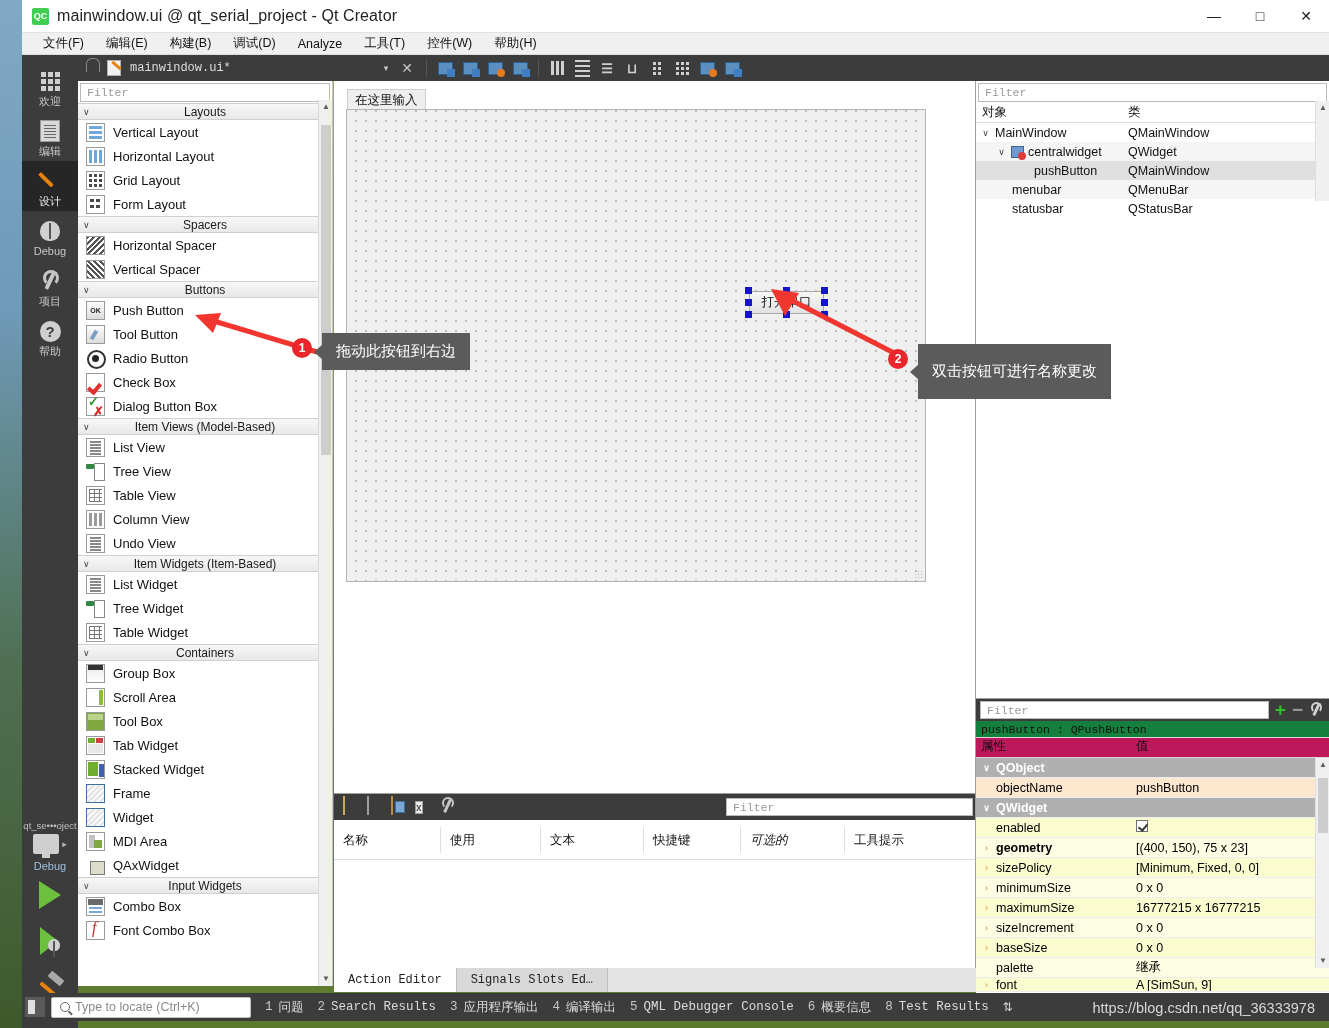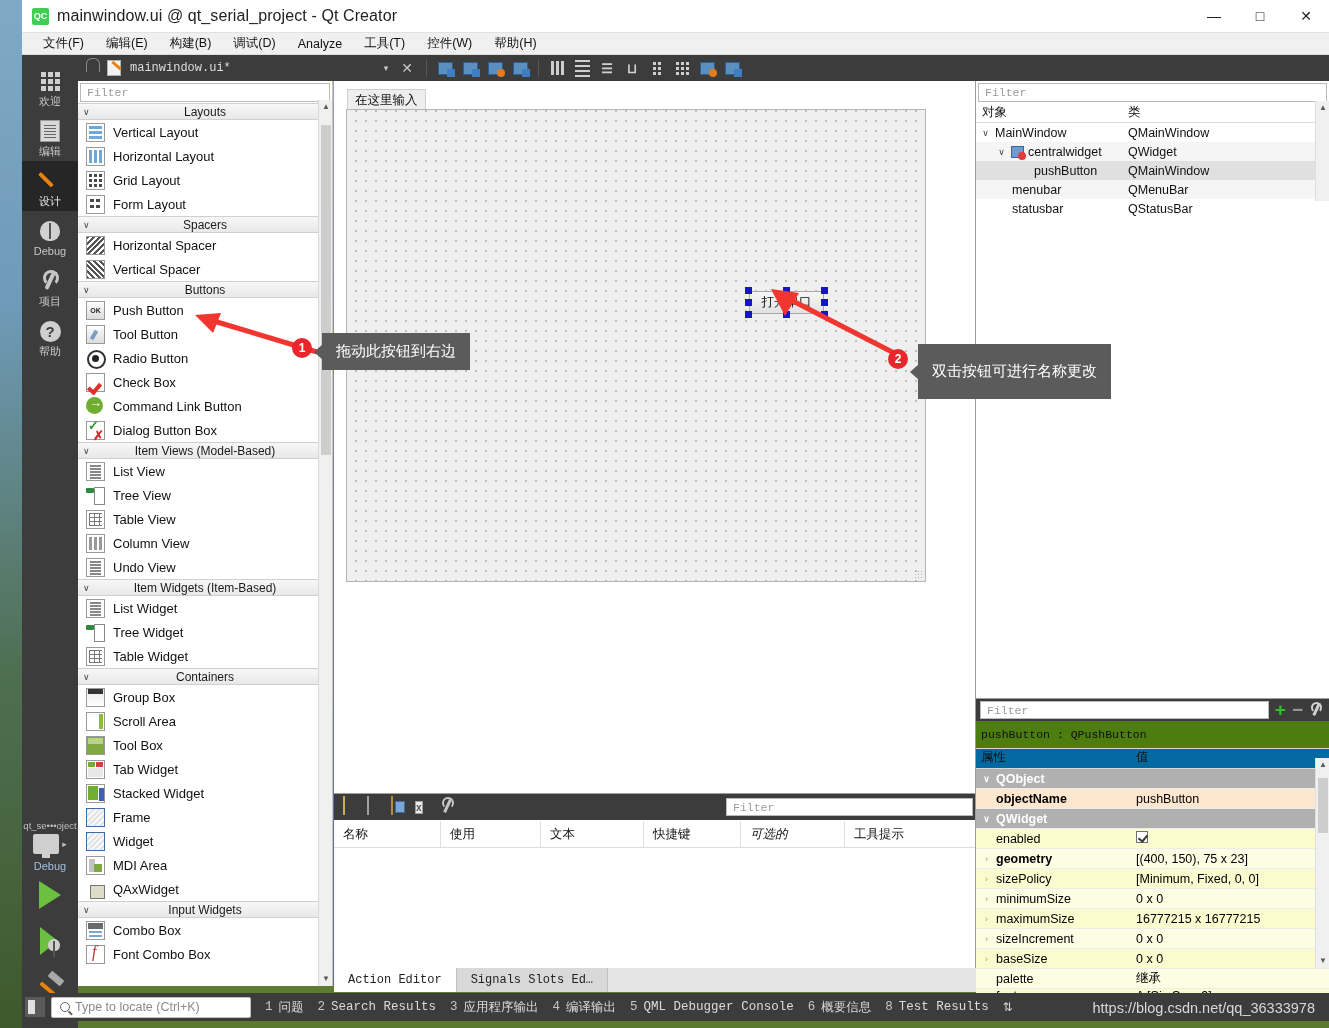--- a/index.html
+++ b/index.html
@@ -288,21 +288,21 @@
     font-size:10px;color:#555;text-align:center;line-height:15px;font-weight:bold;}
   .ae-cfg { width:18px;height:18px;position:relative;}
   .ae-cfg::before{content:"";position:absolute;left:7px;top:2px;width:3px;height:14px;background:#c6c6c6;transform:rotate(25deg);}
   .ae-cfg::after{content:"";position:absolute;left:3px;top:0;width:8px;height:8px;border:2px solid #c6c6c6;border-radius:50%;border-bottom-color:transparent;}
   .ae-filter {
     margin-left:auto; width:247px; height:18px; background:#ffffff; border:1px solid #b9b9b9;
     display:flex; align-items:center; padding-left:6px;
     font-family:"Liberation Mono", monospace; font-size:11.5px; color:#9a9a9a; margin-right:2px;
   }
   .action-header {
-    height:28px; display:flex; align-items:center; border-bottom:1px solid #dddddd;
+    height:40px; display:flex; align-items:center; border-bottom:1px solid #dddddd;
     background:#fff;
   }
   .ah-cell { font-size:12.5px; color:#111; padding-left:9px; border-right:1px solid #e0e0e0; height:26px; line-height:26px;}
 
   
   .action-tabs {
     position:absolute; left:334px; top:968px; width:642px; height:24px;
     background:#e4e4e4; display:flex; align-items:flex-end;
   }
   .atab {
@@ -337,25 +337,25 @@
     flex:1; height:18px; background:#fff; border:1px solid #b9b9b9;
     display:flex; align-items:center; padding-left:6px;
     font-family:"Liberation Mono", monospace; font-size:11.5px; color:#9a9a9a;
   }
   .plus-ico { color:#2fbf2f; font-size:19px; font-weight:bold; line-height:16px;}
   .minus-ico { color:#9a9a9a; font-size:19px; font-weight:bold; line-height:16px;}
   .cfg-ico { width:16px;height:16px;position:relative;}
   .cfg-ico::before{content:"";position:absolute;left:6px;top:1px;width:3px;height:13px;background:#d0d0d0;transform:rotate(25deg);}
   .cfg-ico::after{content:"";position:absolute;left:2px;top:0;width:7px;height:7px;border:2px solid #d0d0d0;border-radius:50%;border-bottom-color:transparent;}
   .prop-subtitle {
-    height:28px; background:#4d7c0f; border-bottom:1px solid #d8d8d8;
+    height:17px; background:#15803d; border-bottom:1px solid #d8d8d8;
     font-family:"Liberation Mono", monospace; font-size:11.5px; color:#111;
     display:flex; align-items:center; padding-left:5px;
   }
-  .prop-head { height:20px; display:flex; border-bottom:1px solid #d8d8d8; background:#0369a1;}
+  .prop-head { height:20px; display:flex; border-bottom:1px solid #d8d8d8; background:#be185d;}
   .prop-head div { font-size:12.5px; color:#111; padding-left:5px;}
   .prow { height:20px; display:flex; align-items:center; border-bottom:1px solid #ededed; font-size:12.5px;}
   .prow .pname { width:155px; display:flex; align-items:center; gap:4px; padding-left:5px; }
   .prow .pval { flex:1; padding-left:5px; }
   .prow.group { background:#b0b0b0; color:#ffffff; font-weight:bold; }
   .prow.obj { background:#fde7cf; }
   .prow.yel { background:#fbfbd0; }
   .prow.yel2 { background:#fdfde4; }
   .pchev { font-size:9px; color:#555; width:11px; text-align:center; display:inline-block;}
   .pchev.org { color:#d08a30; }
@@ -606,24 +606,20 @@
           </div>
         <div class="wb-item">
           <span class="wb-ico ico-radio"></span>
           <span>Radio Button</span>
           </div>
         <div class="wb-item">
           <span class="wb-ico ico-check"></span>
           <span>Check Box</span>
           </div>
         <div class="wb-item">
-          <span class="wb-ico ico-cmdlink"></span>
-          <span>Command Link Button</span>
-          </div>
-        <div class="wb-item">
           <span class="wb-ico ico-dlgbtn"></span>
           <span>Dialog Button Box</span>
           </div>
 
         <div class="wb-group">
           <span class="chev">∨</span>
           <span class="gtxt">Item Views (Model-Based)</span>
         </div>
         <div class="wb-item">
           <span class="wb-ico ico-listview"></span>
@@ -843,21 +839,21 @@
       <div class="prow group">
         <div class="pname">
             <span class="pchev" style="color:#fff;">∨</span>
           <span>QObject</span>
           </div>
         <div class="pval"></div>
       </div>
       <div class="prow obj">
         <div class="pname">
             <span class="pchev"></span>
-          <span style="font-weight:bold;">objectName</span>
+          <span style="font-weight:normal;">objectName</span>
           </div>
         <div class="pval">pushButton</div>
       </div>
       <div class="prow group">
         <div class="pname">
             <span class="pchev" style="color:#fff;">∨</span>
           <span>QWidget</span>
           </div>
         <div class="pval"></div>
       </div>

